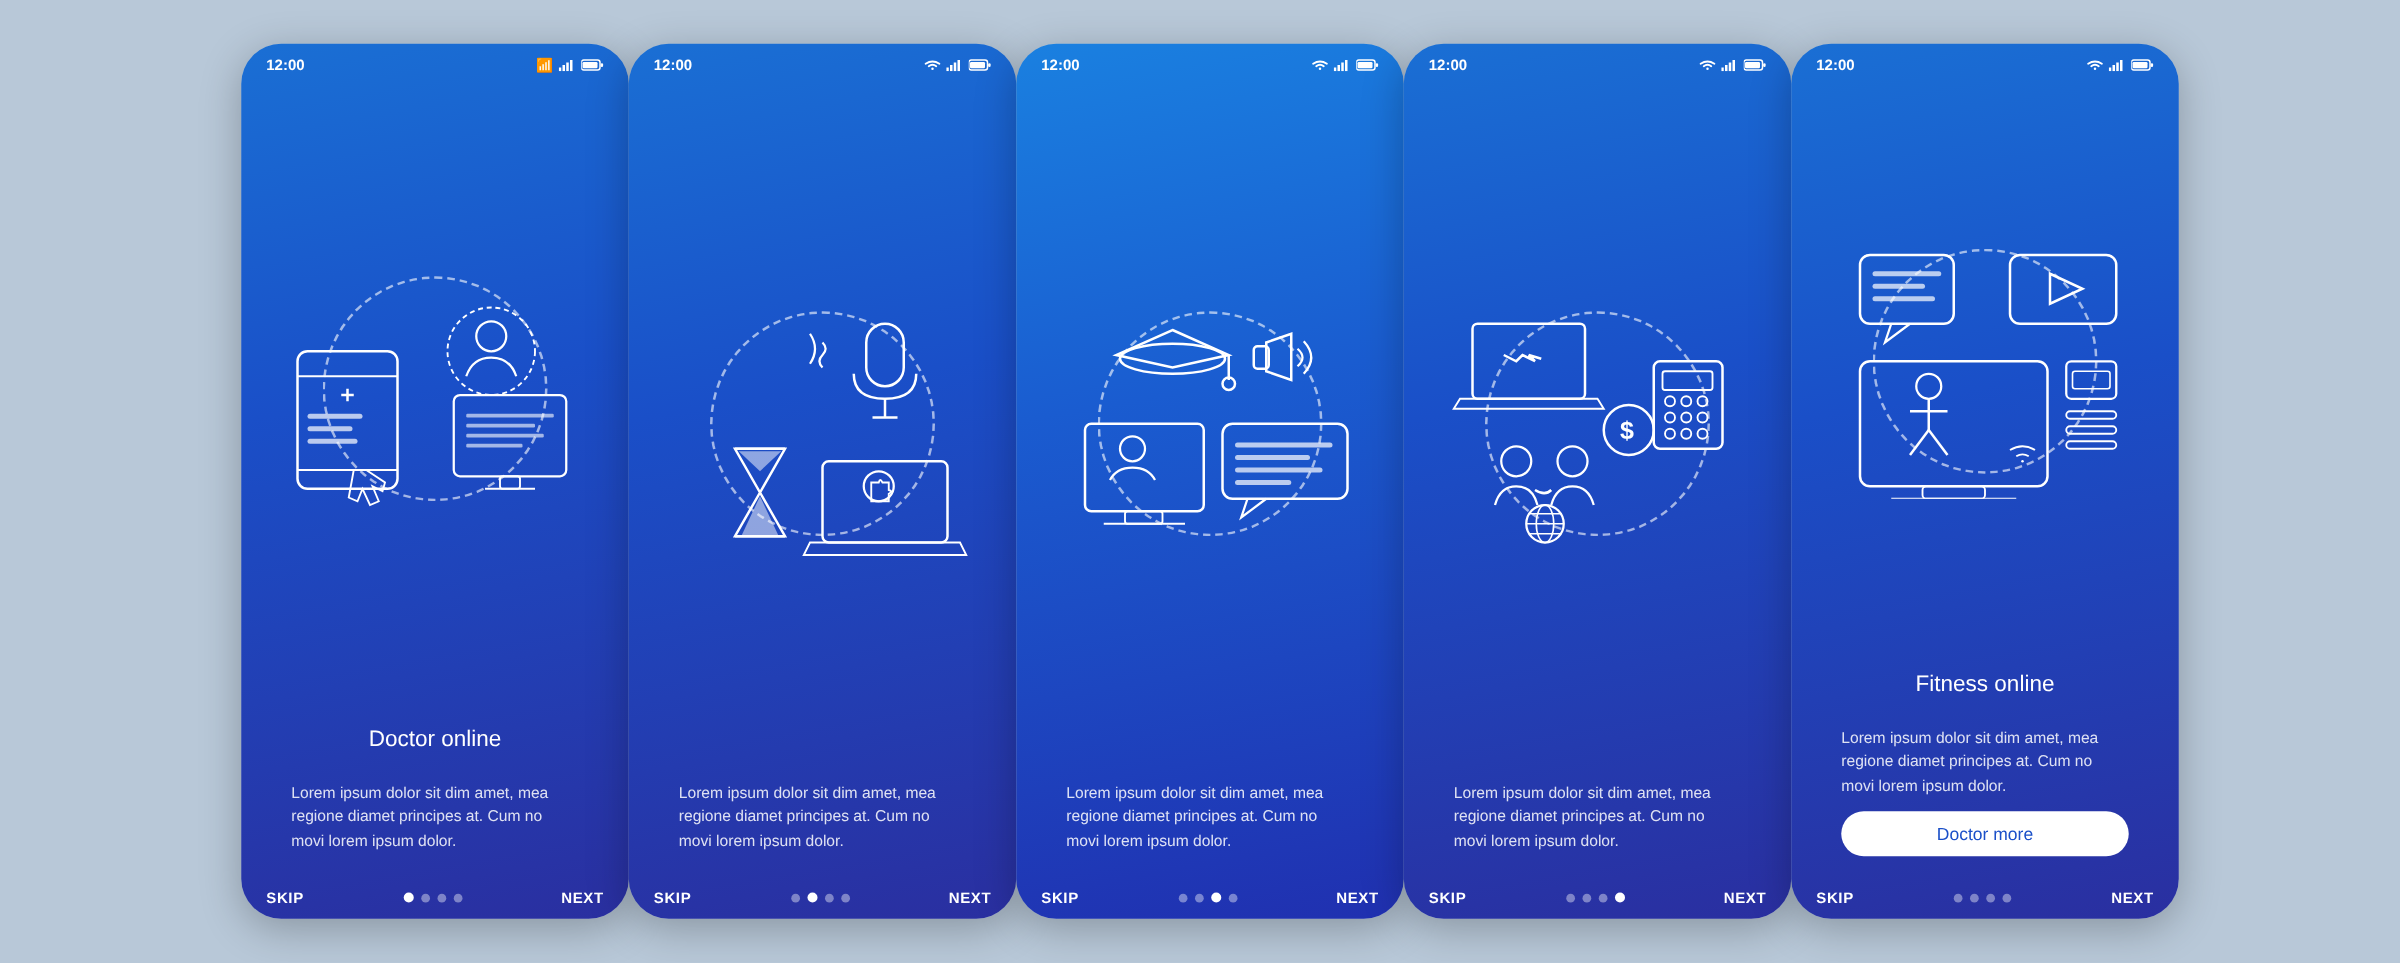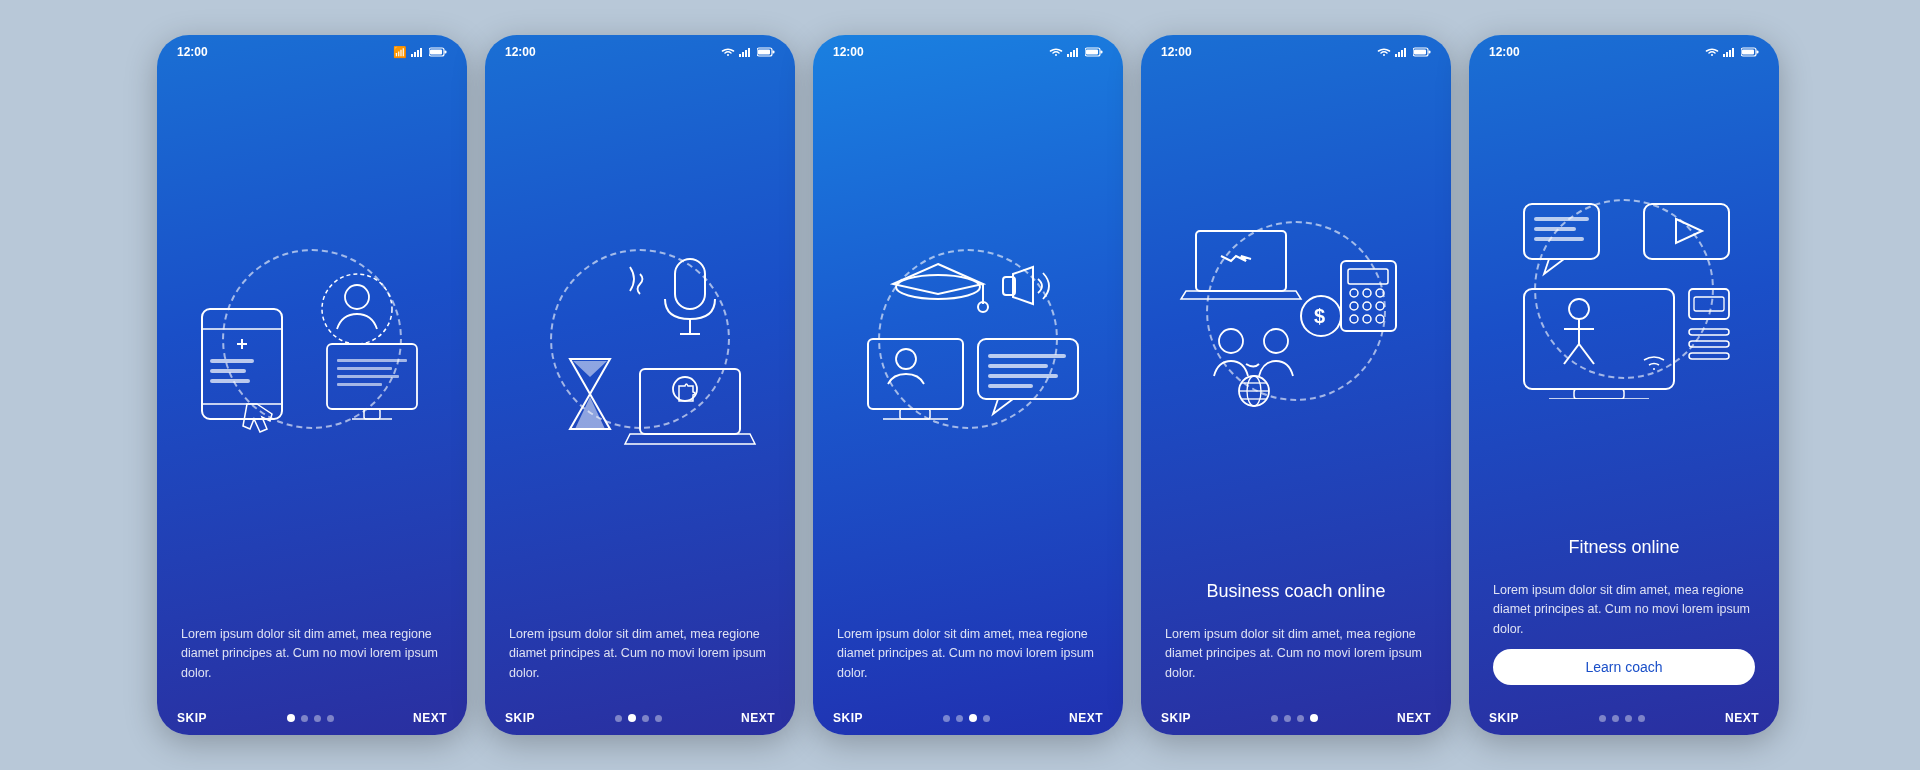--- a/index.html
+++ b/index.html
@@ -10,21 +10,20 @@
       background: #b8c8d8;
       display: flex;
       align-items: center;
       justify-content: center;
       font-family: 'Arial', sans-serif;
       overflow: hidden;
     }
 
     .phones-container {
       display: flex;
-      gap: 18px;
       align-items: center;
       justify-content: center;
       margin-left: 16px;
     }
 
     .phone {
       width: 310px;
       height: 700px;
       border-radius: 32px;
       overflow: hidden;
@@ -78,21 +77,21 @@
       height: 180px;
       border: 2px dashed rgba(255,255,255,0.6);
       border-radius: 50%;
       top: 50%;
       left: 50%;
       transform: translate(-50%, -50%);
     }
 
     
     .content-area {
-      padding: 12px 24px 10px;
+      padding: 12px 40px 10px;
       flex-shrink: 0;
     }
 
     .phone-title {
       color: white;
       font-size: 18px;
       font-weight: 500;
       text-align: center;
       margin-bottom: 10px;
       line-height: 1.3;
@@ -212,20 +211,21 @@
         <line x1="170" y1="190" x2="210" y2="190" stroke="white" stroke-width="1.5"></line>
 
         <rect x="155" y="130" width="70" height="3" rx="1" fill="white" opacity="0.6"></rect>
         <rect x="155" y="138" width="55" height="3" rx="1" fill="white" opacity="0.6"></rect>
         <rect x="155" y="146" width="62" height="3" rx="1" fill="white" opacity="0.6"></rect>
         <rect x="155" y="154" width="45" height="3" rx="1" fill="white" opacity="0.6"></rect>
       </svg>
     </div>
 
     <div class="content-area">
+      <div class="phone-title">Doctor online</div>
       <div class="phone-description">Lorem ipsum dolor sit dim amet, mea regione diamet principes at. Cum no movi lorem ipsum dolor.</div>
     </div>
 
     <div class="nav-bar">
       <span class="nav-skip">SKIP</span>
       <div class="nav-dots">
         <div class="dot active"></div>
         <div class="dot"></div>
         <div class="dot"></div>
         <div class="dot"></div>
@@ -429,21 +429,20 @@
 
         <circle cx="88" cy="190" r="15" fill="none" stroke="white" stroke-width="1.8"></circle>
         <ellipse cx="88" cy="190" rx="7" ry="15" fill="none" stroke="white" stroke-width="1.3"></ellipse>
         <line x1="73" y1="190" x2="103" y2="190" stroke="white" stroke-width="1.3"></line>
         <line x1="75" y1="182" x2="101" y2="182" stroke="white" stroke-width="1.3"></line>
         <line x1="75" y1="198" x2="101" y2="198" stroke="white" stroke-width="1.3"></line>
       </svg>
     </div>
 
     <div class="content-area">
-      <div class="phone-title">Business coach online</div>
       <div class="phone-description">Lorem ipsum dolor sit dim amet, mea regione diamet principes at. Cum no movi lorem ipsum dolor.</div>
     </div>
 
     <div class="nav-bar">
       <span class="nav-skip">SKIP</span>
       <div class="nav-dots">
         <div class="dot"></div>
         <div class="dot"></div>
         <div class="dot"></div>
         <div class="dot active"></div>
@@ -508,21 +507,21 @@
         <rect x="200" y="118" width="30" height="14" rx="2" fill="none" stroke="white" stroke-width="1.3"></rect>
         <rect x="195" y="150" width="40" height="6" rx="3" fill="none" stroke="white" stroke-width="1.5"></rect>
         <rect x="195" y="162" width="40" height="6" rx="3" fill="none" stroke="white" stroke-width="1.5"></rect>
         <rect x="195" y="174" width="40" height="6" rx="3" fill="none" stroke="white" stroke-width="1.5"></rect>
       </svg>
     </div>
 
     <div class="content-area">
       <div class="phone-title">Fitness online</div>
       <div class="phone-description">Lorem ipsum dolor sit dim amet, mea regione diamet principes at. Cum no movi lorem ipsum dolor.</div>
-      <button class="learn-more-btn">Learn coach</button>
+      <button class="learn-more-btn">Doctor more</button>
     </div>
 
     <div class="nav-bar">
       <span class="nav-skip">SKIP</span>
       <div class="nav-dots">
         <div class="dot"></div>
         <div class="dot"></div>
         <div class="dot"></div>
         <div class="dot"></div>
       </div>

